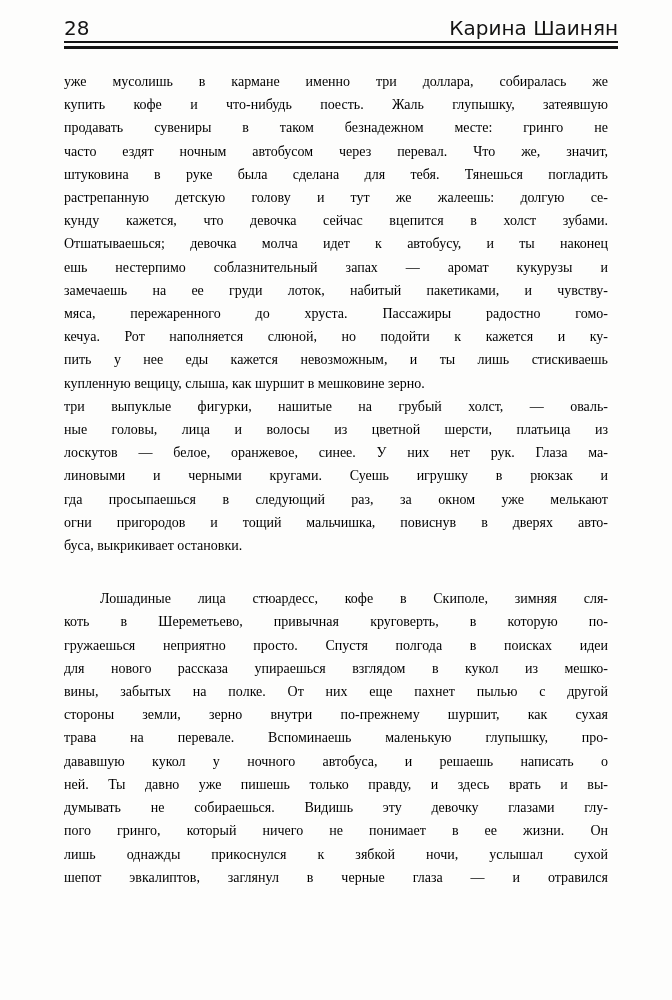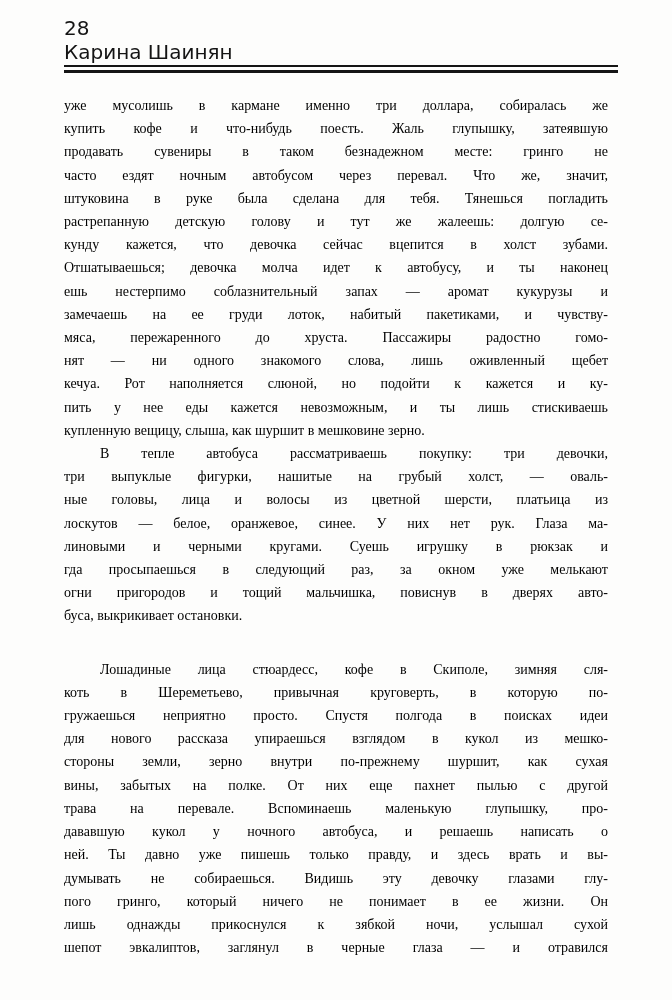--- a/index.html
+++ b/index.html
@@ -20,21 +20,20 @@
     padding: 16px 54px 0 64px;
   }
   .header-row {
     display: flex;
     justify-content: space-between;
     align-items: baseline;
     font-family: "DejaVu Sans", sans-serif;
     font-size: 20px;
     line-height: 24px;
     color: #141414;
-    flex-direction: column;
   }
   .page-number {
     font-weight: 400;
   }
   .running-title {
     font-weight: 400;
   }
   .rule-thin {
     height: 2px;
     background: #151515;
@@ -91,42 +90,40 @@
         <div class="line">купить кофе и что-нибудь поесть. Жаль глупышку, затеявшую</div>
         <div class="line">продавать сувениры в таком безнадежном месте: гринго не</div>
         <div class="line">часто ездят ночным автобусом через перевал. Что же, значит,</div>
         <div class="line">штуковина в руке была сделана для тебя. Тянешься погладить</div>
         <div class="line">растрепанную детскую голову и тут же жалеешь: долгую се-</div>
         <div class="line">кунду кажется, что девочка сейчас вцепится в холст зубами.</div>
         <div class="line">Отшатываешься; девочка молча идет к автобусу, и ты наконец</div>
         <div class="line">ешь нестерпимо соблазнительный запах — аромат кукурузы и</div>
         <div class="line">замечаешь на ее груди лоток, набитый пакетиками, и чувству-</div>
         <div class="line">мяса, пережаренного до хруста. Пассажиры радостно гомо-</div>
-        <div class="line">нят — ни одного знакомого слова, лишь оживленный щебет</div>
         <div class="line">кечуа. Рот наполняется слюной, но подойти к кажется и ку-</div>
         <div class="line">пить у нее еды кажется невозможным, и ты лишь стискиваешь</div>
         <div class="line last">купленную вещицу, слыша, как шуршит в мешковине зерно.</div>
       </div>
       <div class="para">
-        <div class="line indent">В тепле автобуса рассматриваешь покупку: три девочки,</div>
         <div class="line">три выпуклые фигурки, нашитые на грубый холст, — оваль-</div>
         <div class="line">ные головы, лица и волосы из цветной шерсти, платьица из</div>
         <div class="line">лоскутов — белое, оранжевое, синее. У них нет рук. Глаза ма-</div>
         <div class="line">линовыми и черными кругами. Суешь игрушку в рюкзак и</div>
         <div class="line">гда просыпаешься в следующий раз, за окном уже мелькают</div>
         <div class="line">огни пригородов и тощий мальчишка, повиснув в дверях авто-</div>
         <div class="line last">буса, выкрикивает остановки.</div>
       </div>
       <div class="para section-break">
         <div class="line indent">Лошадиные лица стюардесс, кофе в Скиполе, зимняя сля-</div>
         <div class="line">коть в Шереметьево, привычная круговерть, в которую по-</div>
         <div class="line">гружаешься неприятно просто. Спустя полгода в поисках идеи</div>
         <div class="line">для нового рассказа упираешься взглядом в кукол из мешко-</div>
+        <div class="line">вины, забытых на полке. От них еще пахнет пылью с другой</div>
         <div class="line">стороны земли, зерно внутри по-прежнему шуршит, как сухая</div>
-        <div class="line">вины, забытых на полке. От них еще пахнет пылью с другой</div>
         <div class="line">трава на перевале. Вспоминаешь маленькую глупышку, про-</div>
         <div class="line">дававшую кукол у ночного автобуса, и решаешь написать о</div>
         <div class="line">ней. Ты давно уже пишешь только правду, и здесь врать и вы-</div>
         <div class="line">думывать не собираешься. Видишь эту девочку глазами глу-</div>
         <div class="line">пого гринго, который ничего не понимает в ее жизни. Он</div>
         <div class="line">лишь однажды прикоснулся к зябкой ночи, услышал сухой</div>
         <div class="line">шепот эвкалиптов, заглянул в черные глаза — и отравился</div>
       </div>
     </div>
 

